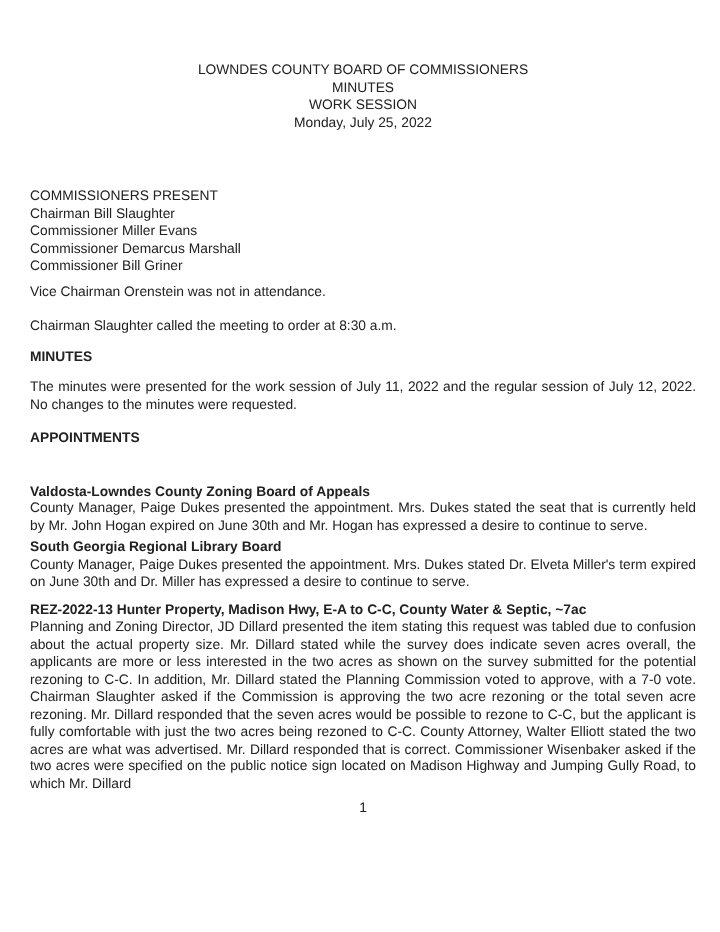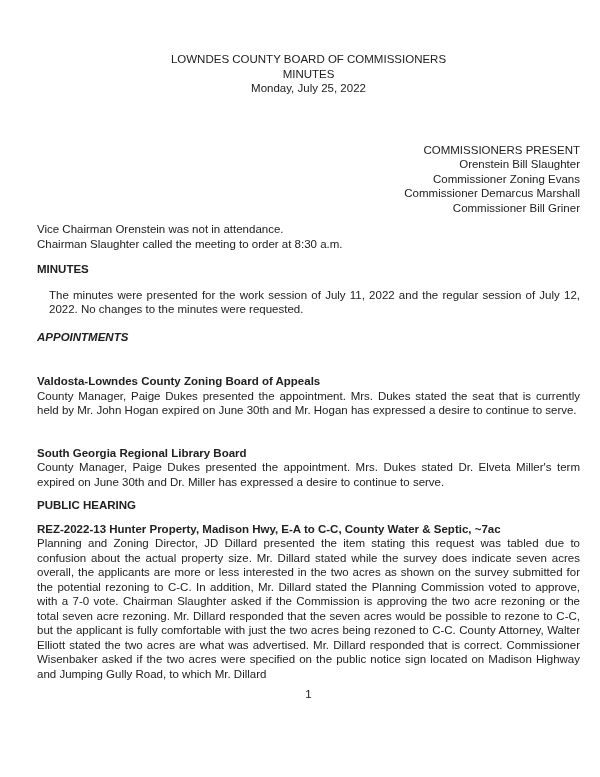--- a/index.html
+++ b/index.html
@@ -6,67 +6,68 @@
     margin: 0;
     padding: 0;
     background: #ffffff;
   }
   .page {
     position: relative;
     width: 600px;
     height: 777px;
     box-sizing: border-box;
     background: #ffffff;
-    padding: 52px 20px 0 37px;
+    padding: 52px 20px 0 25px;
     font-family: "Liberation Sans", "DejaVu Sans", sans-serif;
     font-size: 11.5px;
     line-height: 14.5px;
     color: #212121;
     overflow: hidden;
   }
   .title-block {
     text-align: center;
     margin: 0 0 47px 0;
   }
   .bold { font-weight: bold; }
   .line { margin: 0; }
   .para {
     margin: 0;
     text-align: justify;
   }
-  .attendance { margin: 0; text-align: right; }
+  .attendance { margin: 0; }
   .absence-note   { margin-top: 7px; }
-  .call-to-order  { }
+  .call-to-order  { margin-top: 14px; }
   .h-minutes      { margin-top: 11px; }
-  .minutes-body   { margin-top: 11px; margin-left: 12px; }
-  .h-appointments { margin-top: 13px; font-style: italic; }
+  .minutes-body   { margin-top: 11px; }
+  .h-appointments { margin-top: 13px; }
   .sub-zoning     { margin-top: 30px; }
-  .sub-library    { margin-top: 28px; }
+  .sub-library    { margin-top: 3px; }
   .h-public       { margin-top: 9px; }
   .sub-rez        { margin-top: 9px; }
   .page-number {
     margin-top: 6px;
     text-align: center;
   }
 </style>
 </head>
 <body>
 
 <div class="page">
 
   <div class="title-block">
     <div class="line">LOWNDES COUNTY BOARD OF COMMISSIONERS</div>
     <div class="line">MINUTES</div>
+    <div class="line">WORK SESSION</div>
     <div class="line">Monday, July 25, 2022</div>
   </div>
 
   <div class="attendance">
     <div class="line">COMMISSIONERS PRESENT</div>
-    <div class="line">Orenstein Bill Slaughter</div>
-    <div class="line">Commissioner Zoning Evans</div>
+    <div class="line">Chairman Bill Slaughter</div>
+    <div class="line">Commissioner Miller Evans</div>
     <div class="line">Commissioner Demarcus Marshall</div>
     <div class="line">Commissioner Bill Griner</div>
   </div>
 
   <p class="line absence-note">Vice Chairman Orenstein was not in attendance.</p>
 
   <p class="line call-to-order">Chairman Slaughter called the meeting to order at 8:30 a.m.</p>
 
   <div class="line bold h-minutes">MINUTES</div>
   <p class="para minutes-body">The minutes were presented for the work session of July 11, 2022 and the regular session of July 12, 2022. No changes to the minutes were requested.</p>
@@ -76,21 +77,20 @@
   <div class="sub-zoning">
     <div class="line bold">Valdosta-Lowndes County Zoning Board of Appeals</div>
     <p class="para">County Manager, Paige Dukes presented the appointment. Mrs. Dukes stated the seat that is currently held by Mr. John Hogan expired on June 30th and Mr. Hogan has expressed a desire to continue to serve.</p>
   </div>
 
   <div class="sub-library">
     <div class="line bold">South Georgia Regional Library Board</div>
     <p class="para">County Manager, Paige Dukes presented the appointment. Mrs. Dukes stated Dr. Elveta Miller's term expired on June 30th and Dr. Miller has expressed a desire to continue to serve.</p>
   </div>
 
-  <div class="line bold h-public">PUBLIC HEARING</div>
 
   <div class="sub-rez">
     <div class="line bold">REZ-2022-13 Hunter Property, Madison Hwy, E-A to C-C, County Water &amp; Septic, ~7ac</div>
     <p class="para">Planning and Zoning Director, JD Dillard presented the item stating this request was tabled due to confusion about the actual property size. Mr. Dillard stated while the survey does indicate seven acres overall, the applicants are more or less interested in the two acres as shown on the survey submitted for the potential rezoning to C-C. In addition, Mr. Dillard stated the Planning Commission voted to approve, with a 7-0 vote. Chairman Slaughter asked if the Commission is approving the two acre rezoning or the total seven acre rezoning. Mr. Dillard responded that the seven acres would be possible to rezone to C-C, but the applicant is fully comfortable with just the two acres being rezoned to C-C. County Attorney, Walter Elliott stated the two acres are what was advertised. Mr. Dillard responded that is correct. Commissioner Wisenbaker asked if the two acres were specified on the public notice sign located on Madison Highway and Jumping Gully Road, to which Mr. Dillard</p>
   </div>
 
   <div class="page-number">1</div>
 
 </div>
 

